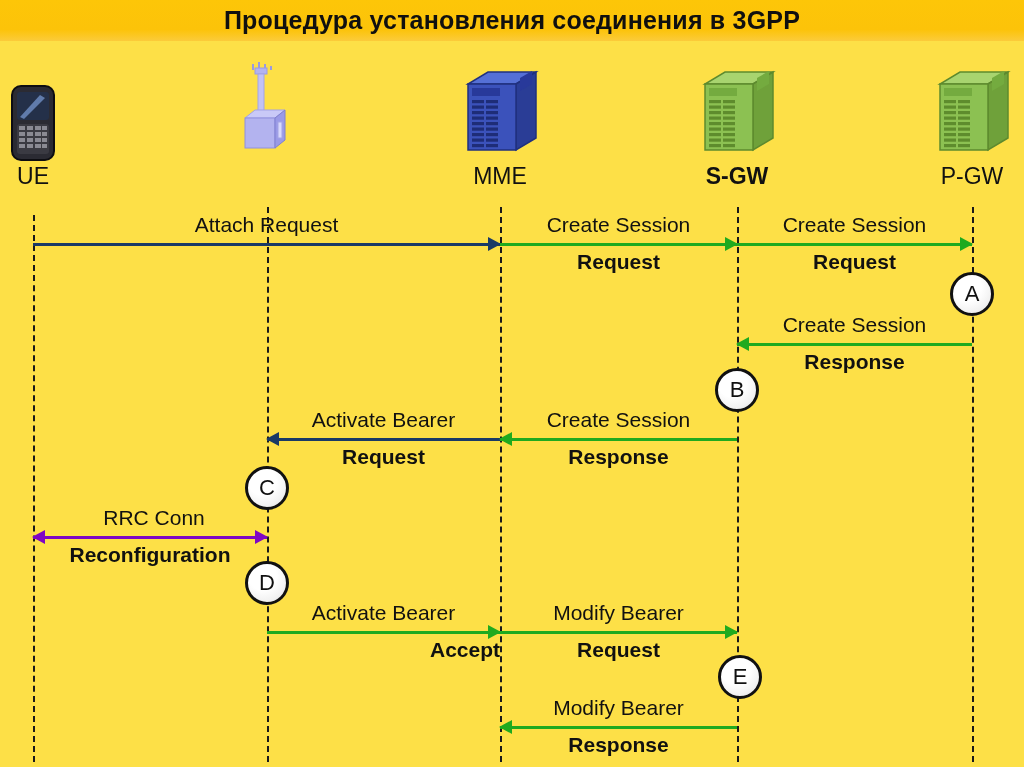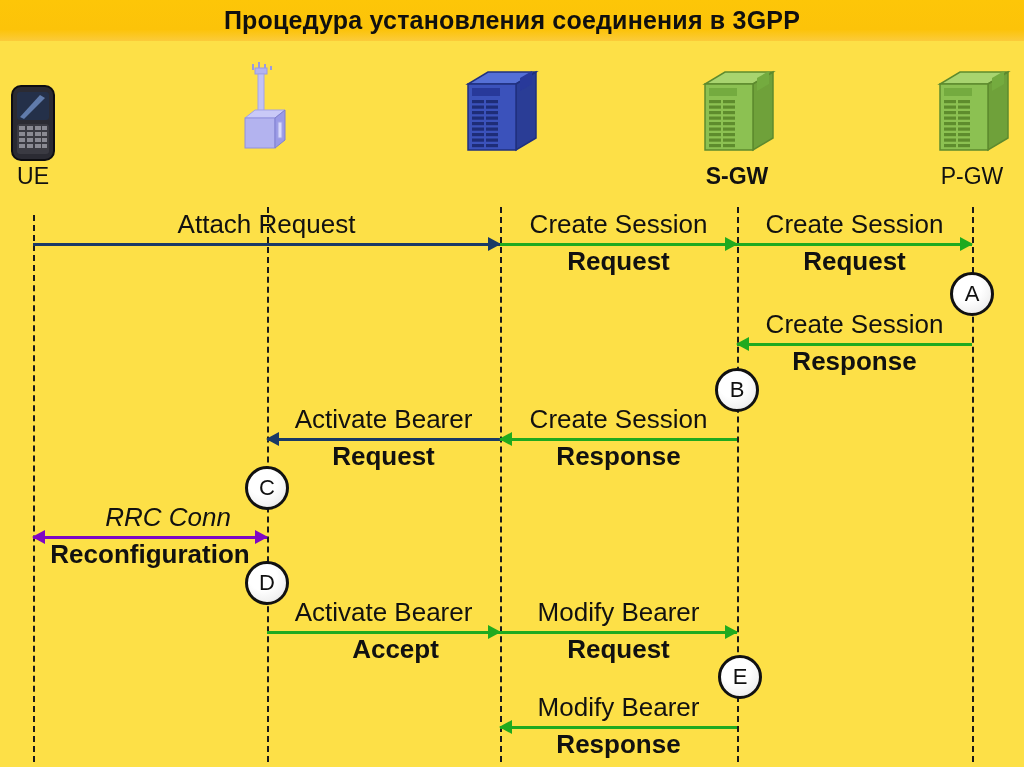--- a/index.html
+++ b/index.html
@@ -85,21 +85,21 @@
     top: -6px;
     border-top: 7px solid transparent;
     border-bottom: 7px solid transparent;
   }
   .arrowhead.right { border-left-width: 13px; border-left-style: solid; }
   .arrowhead.left  { border-right-width: 13px; border-right-style: solid; }
 
   .msg-label {
     position: absolute;
     text-align: center;
-    font-size: 26px;
+    font-size: 21px;
     color: #111111;
     line-height: 25px;
     white-space: nowrap;
     pointer-events: none;
   }
   .msg-label.above { bottom: 6px; }
   .msg-label.below { top: 6px; font-weight: bold; }
 
   
   .marker {
@@ -191,20 +191,21 @@
             <rect x="18" y="65.5" width="12" height="3.2" fill="#1e2d78"></rect>
             <rect x="32" y="65.5" width="12" height="3.2" fill="#1e2d78"></rect>
             <rect x="18" y="71" width="12" height="3.2" fill="#1e2d78"></rect>
             <rect x="32" y="71" width="12" height="3.2" fill="#1e2d78"></rect>
             <rect x="18" y="76.5" width="12" height="3.2" fill="#1e2d78"></rect>
             <rect x="32" y="76.5" width="12" height="3.2" fill="#1e2d78"></rect>
             <rect x="18" y="82" width="12" height="3.2" fill="#1e2d78"></rect>
             <rect x="32" y="82" width="12" height="3.2" fill="#1e2d78"></rect>
           </svg>
         </div>
+        <div class="node-label">MME</div>
       </div>
       <div class="node" style="left: 662px; top: 62px; font-weight: bold;">
         <div class="node-icon">
           <svg width="92" height="100" viewBox="0 0 92 100">
             <polygon points="14,22 62,22 82,10 34,10" fill="#a8d46f" stroke="#5d8a2e" stroke-width="1.5"></polygon>
             <polygon points="62,22 82,10 82,76 62,88" fill="#6fa13a" stroke="#5d8a2e" stroke-width="1.5"></polygon>
             <rect x="14" y="22" width="48" height="66" fill="#8cc152" stroke="#5d8a2e" stroke-width="1.5"></rect>
             <rect x="18" y="26" width="28" height="8" fill="#74ab3f"></rect>
             <polygon points="66,16 78,9 78,22 66,29" fill="#74ab3f"></polygon>
             <rect x="18" y="38" width="12" height="3.2" fill="#5e8c2d"></rect>
@@ -300,28 +301,28 @@
       <div class="msg" style="left: 500px; top: 438px; width: 237px;">
         <div class="msg-line" style="width: 237px; border-top-color: rgb(31, 170, 31);"></div>
         <div class="arrowhead left" style="left: -1px; border-right-color: rgb(31, 170, 31);"></div>
         <div class="msg-label above" style="left: 0px; width: 237px;">Create Session</div>
         <div class="msg-label below" style="left: 0px; width: 237px;">Response</div>
       </div>
       <div class="msg" style="left: 33px; top: 536px; width: 234px;">
         <div class="msg-line" style="width: 234px; border-top-color: rgb(127, 6, 196);"></div>
         <div class="arrowhead right" style="left: 222px; border-left-color: rgb(127, 6, 196);"></div>
         <div class="arrowhead left" style="left: -1px; border-right-color: rgb(127, 6, 196);"></div>
-        <div class="msg-label above" style="left: 18px; width: 234px; font-style: italic;">RRC Conn</div>
+        <div class="msg-label above" style="left: 4px; width: 234px;">RRC Conn</div>
         <div class="msg-label below" style="left: 0px; width: 234px;">Reconfiguration</div>
       </div>
       <div class="msg" style="left: 267px; top: 631px; width: 233px;">
         <div class="msg-line" style="width: 233px; border-top-color: rgb(31, 170, 31);"></div>
         <div class="arrowhead right" style="left: 221px; border-left-color: rgb(31, 170, 31);"></div>
         <div class="msg-label above" style="left: 0px; width: 233px;">Activate Bearer</div>
-        <div class="msg-label below" style="left: 12px; width: 233px;">Accept</div>
+        <div class="msg-label below" style="left: 0px; width: 233px; text-align: right;">Accept</div>
       </div>
       <div class="msg" style="left: 500px; top: 631px; width: 237px;">
         <div class="msg-line" style="width: 237px; border-top-color: rgb(31, 170, 31);"></div>
         <div class="arrowhead right" style="left: 225px; border-left-color: rgb(31, 170, 31);"></div>
         <div class="msg-label above" style="left: 0px; width: 237px;">Modify Bearer</div>
         <div class="msg-label below" style="left: 0px; width: 237px;">Request</div>
       </div>
       <div class="msg" style="left: 500px; top: 726px; width: 237px;">
         <div class="msg-line" style="width: 237px; border-top-color: rgb(31, 170, 31);"></div>
         <div class="arrowhead left" style="left: -1px; border-right-color: rgb(31, 170, 31);"></div>

